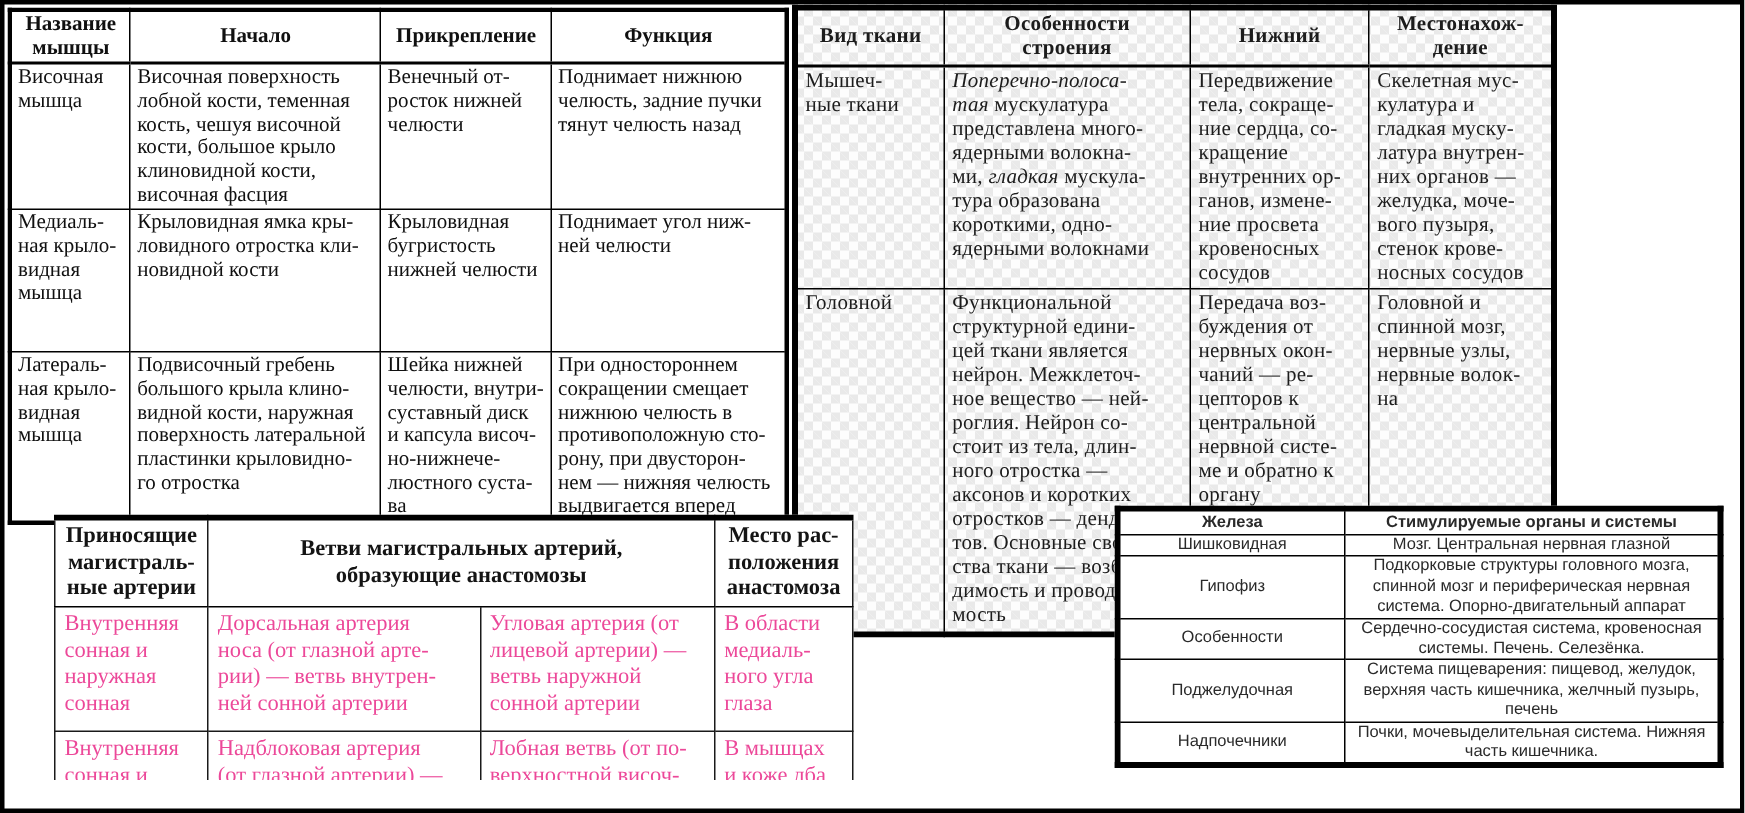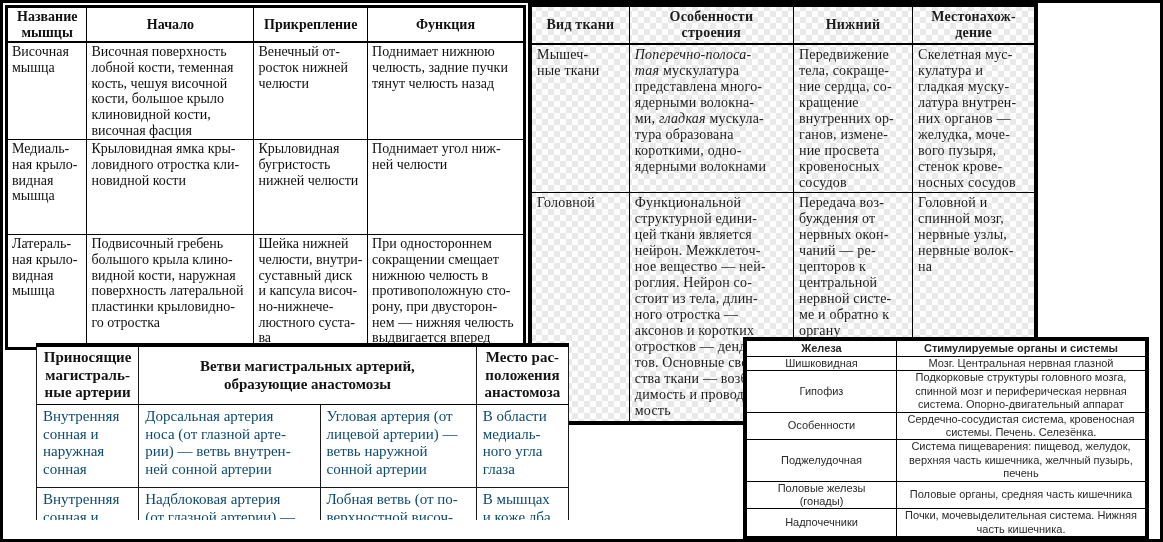--- a/index.html
+++ b/index.html
@@ -45,21 +45,21 @@
     font-size:14px;line-height:1.14;color:#1c1c1c;letter-spacing:0.2px;}
   .tissue thead th{height:28px;border-bottom:2px solid #000;}
   .tissue tbody tr:nth-child(1) td{height:141px;}
 
   
   .arteries{left:0px;top:340px;width:536px;height:177px;margin-left:33px;}
   .arteries table{width:533px;border-top:4px solid #000;background:#fff;}
   .arteries th,.arteries td{border:1px solid #1a1a1a;
     font-size:15px;line-height:1.18;}
   .arteries th{padding:2px 3px;height:48px;color:#141414;border-bottom:1px solid #000;}
-  .arteries td{padding:3px 6px;color:#0c4a6e;font-family:Liberation Serif, serif;}
+  .arteries td{padding:3px 6px;color:#ec4899;font-family:Liberation Serif, serif;}
   .arteries tbody tr:nth-child(1) td{height:76px;}
 
   
   .glands{left:740px;top:334px;width:411px;height:208px;}
   .glands table{width:406px;border:4px solid #000;background:#fff;
     font-family:"Liberation Sans", sans-serif;}
   .glands th,.glands td{border:1px solid #000;padding:0 4px;
     font-size:11px;line-height:1.22;color:#2a2a2a;text-align:center;}
   .glands td{vertical-align:middle;}
   .glands thead th{height:15px;}
@@ -315,25 +315,20 @@
             <td>Сердечно-сосудистая система, кровеносная
 системы. Печень. Селезёнка.</td>
           </tr>
           <tr>
             <td>Поджелудочная</td>
             <td>Система пищеварения: пищевод, желудок,
 верхняя часть кишечника, желчный пузырь,
 печень</td>
           </tr>
           <tr>
-            <td>Половые железы
-(гонады)</td>
-            <td>Половые органы, средняя часть кишечника</td>
-          </tr>
-          <tr>
             <td>Надпочечники</td>
             <td>Почки, мочевыделительная система. Нижняя
 часть кишечника.</td>
           </tr>
         </tbody>
       </table>
   </section>
 
 </div>
 

